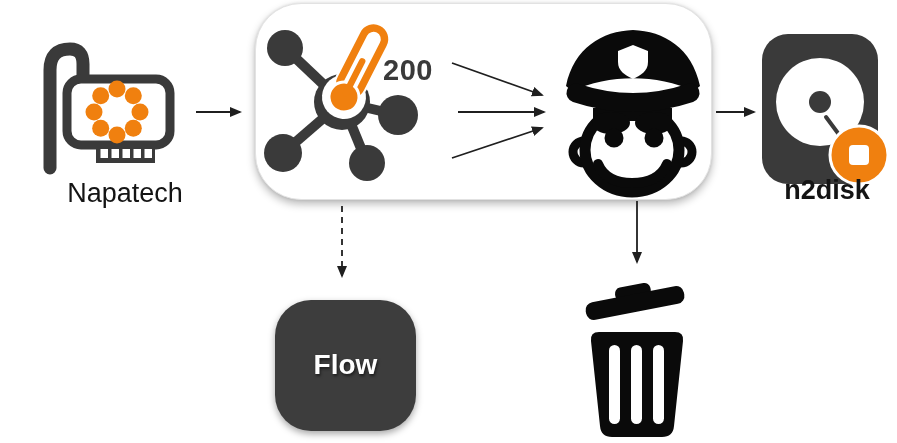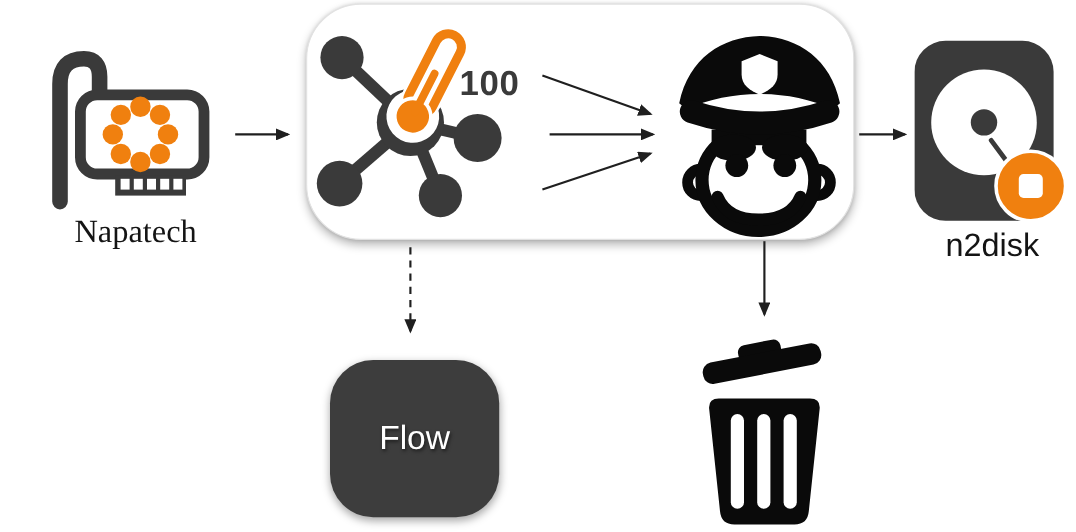--- a/index.html
+++ b/index.html
@@ -21,33 +21,33 @@
     left:255px;top:3px;width:457px;height:197px;
     background:var(--panel-bg);
     border:1.5px solid var(--panel-border);
     border-radius:46px;
     box-shadow:0 4px 8px rgba(0,0,0,0.28), 0 0 3px rgba(0,0,0,0.10);
   }
   .node-label{
     color:var(--label-color);
     font-size:27px;line-height:1.25;text-align:center;
   }
-  .napatech-label{left:8px;top:177px;width:210px;font-family:Liberation Serif, serif;}
-  .n2disk-label{left:760px;top:188px;width:134px;}
+  .napatech-label{left:20px;top:177px;width:210px;}
+  .n2disk-label{left:760px;top:174px;width:134px;font-weight:bold;}
   .meter-value{
     left:383px;top:54px;width:60px;
     font-size:29px;font-weight:700;color:var(--icon-dark);
     letter-spacing:0.5px;text-align:left;
   }
   .flow-box{
     left:275px;top:300px;width:141px;height:131px;
     background:var(--flow-box-bg);
     border-radius:36px;
     box-shadow:0 3px 7px rgba(0,0,0,0.35);
-    display:flex;align-items:center;justify-content:center;
+    display:flex;align-items:center;justify-content:center;font-weight:bold;
   }
   .flow-box .node-label{
     color:#fff;font-size:28px;line-height:1.3;
     text-shadow:1px 2px 3px rgba(0,0,0,0.55);
     width:100%;
   }
   svg{display:block;}
 </style>
 </head>
 <body>
@@ -116,21 +116,21 @@
     </g>
     <g transform="translate(86,82) rotate(27)">
       <rect x="-17" y="-81" width="34" height="81" rx="17" fill="#fff"></rect>
       <circle cx="0" cy="0" r="22" fill="#fff"></circle>
       <rect x="-11" y="-76" width="22" height="72" rx="11" fill="#fff" stroke="var(--accent-orange,#F0800F)" stroke-width="7.5"></rect>
       <circle cx="0" cy="0" r="15" fill="var(--accent-orange,#F0800F)" stroke="#fff" stroke-width="3"></circle>
       <line x1="0" y1="-4" x2="0" y2="-40" stroke="var(--accent-orange,#F0800F)" stroke-width="6.5" stroke-linecap="round"></line>
     </g>
   </svg>
 
-  <div class="abs meter-value">100</div>
+  <div class="abs meter-value">200</div>
 
   <svg class="abs" style="left:562px;top:14px" width="150" height="185" viewBox="0 0 150 185">
     <g fill="var(--icon-black,#0A0A0A)">
 
       <circle cx="22" cy="138" r="11" fill="#fff" stroke="var(--icon-black,#0A0A0A)" stroke-width="9"></circle>
       <circle cx="119" cy="138" r="11" fill="#fff" stroke="var(--icon-black,#0A0A0A)" stroke-width="9"></circle>
 
       <ellipse cx="70" cy="136" rx="47" ry="42" fill="#fff" stroke="var(--icon-black,#0A0A0A)" stroke-width="11"></ellipse>
 
       <rect x="31" y="94" width="79" height="13"></rect>

